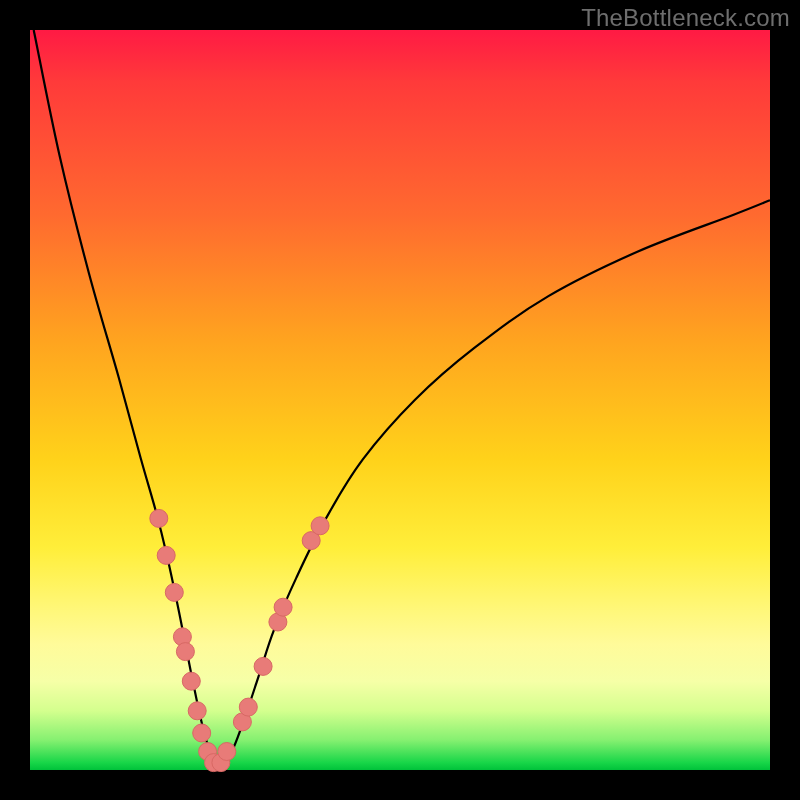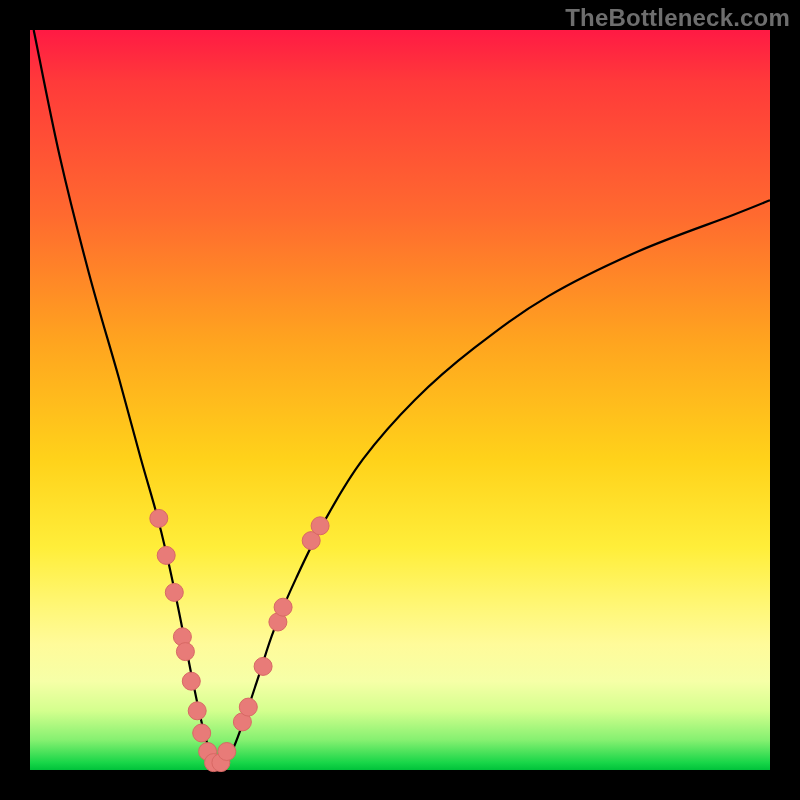--- a/index.html
+++ b/index.html
@@ -40,21 +40,21 @@
       #18d648 99%,
       #00c23a 100%
     );
   }
   .watermark {
     position: absolute;
     top: 4px;
     right: 10px;
     color: #6e6e6e;
     font-size: 24px;
-    font-weight: 700;
+    font-weight: 400;
     letter-spacing: 0.2px;
     user-select: none;
   }
   svg.curve {
     position: absolute;
     left: 0;
     top: 0;
     width: 740px;
     height: 740px;
     overflow: visible;

